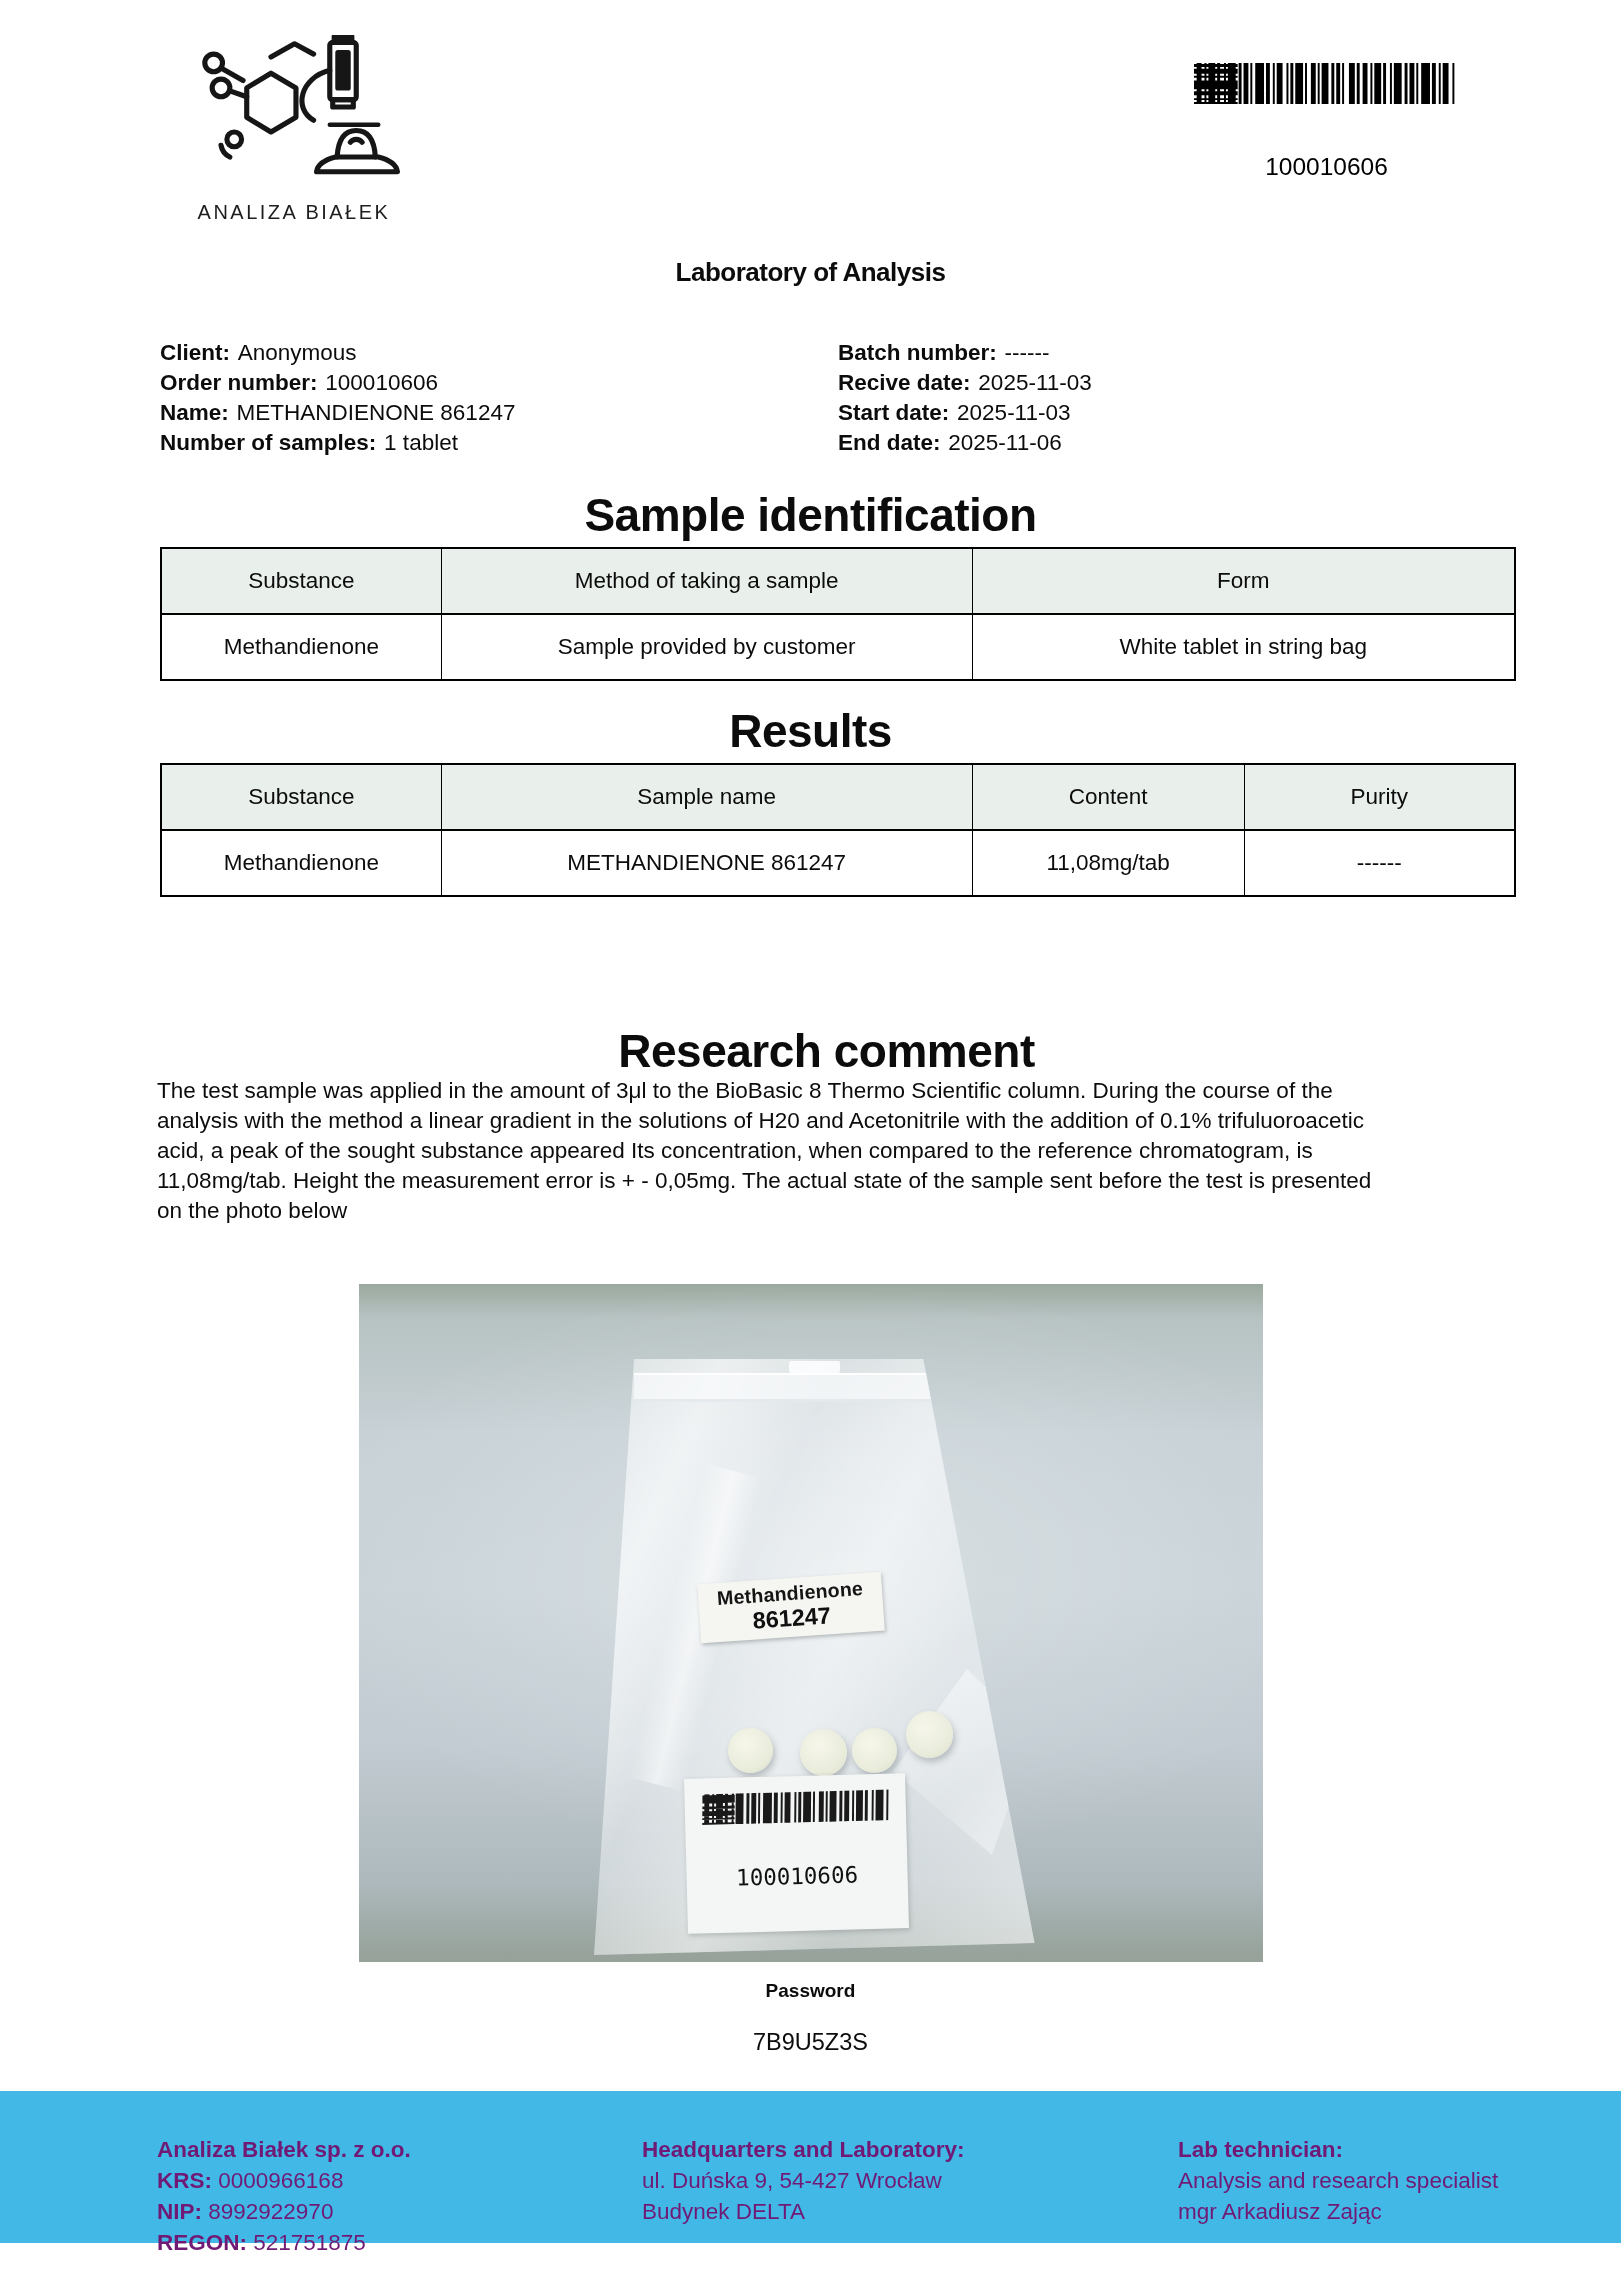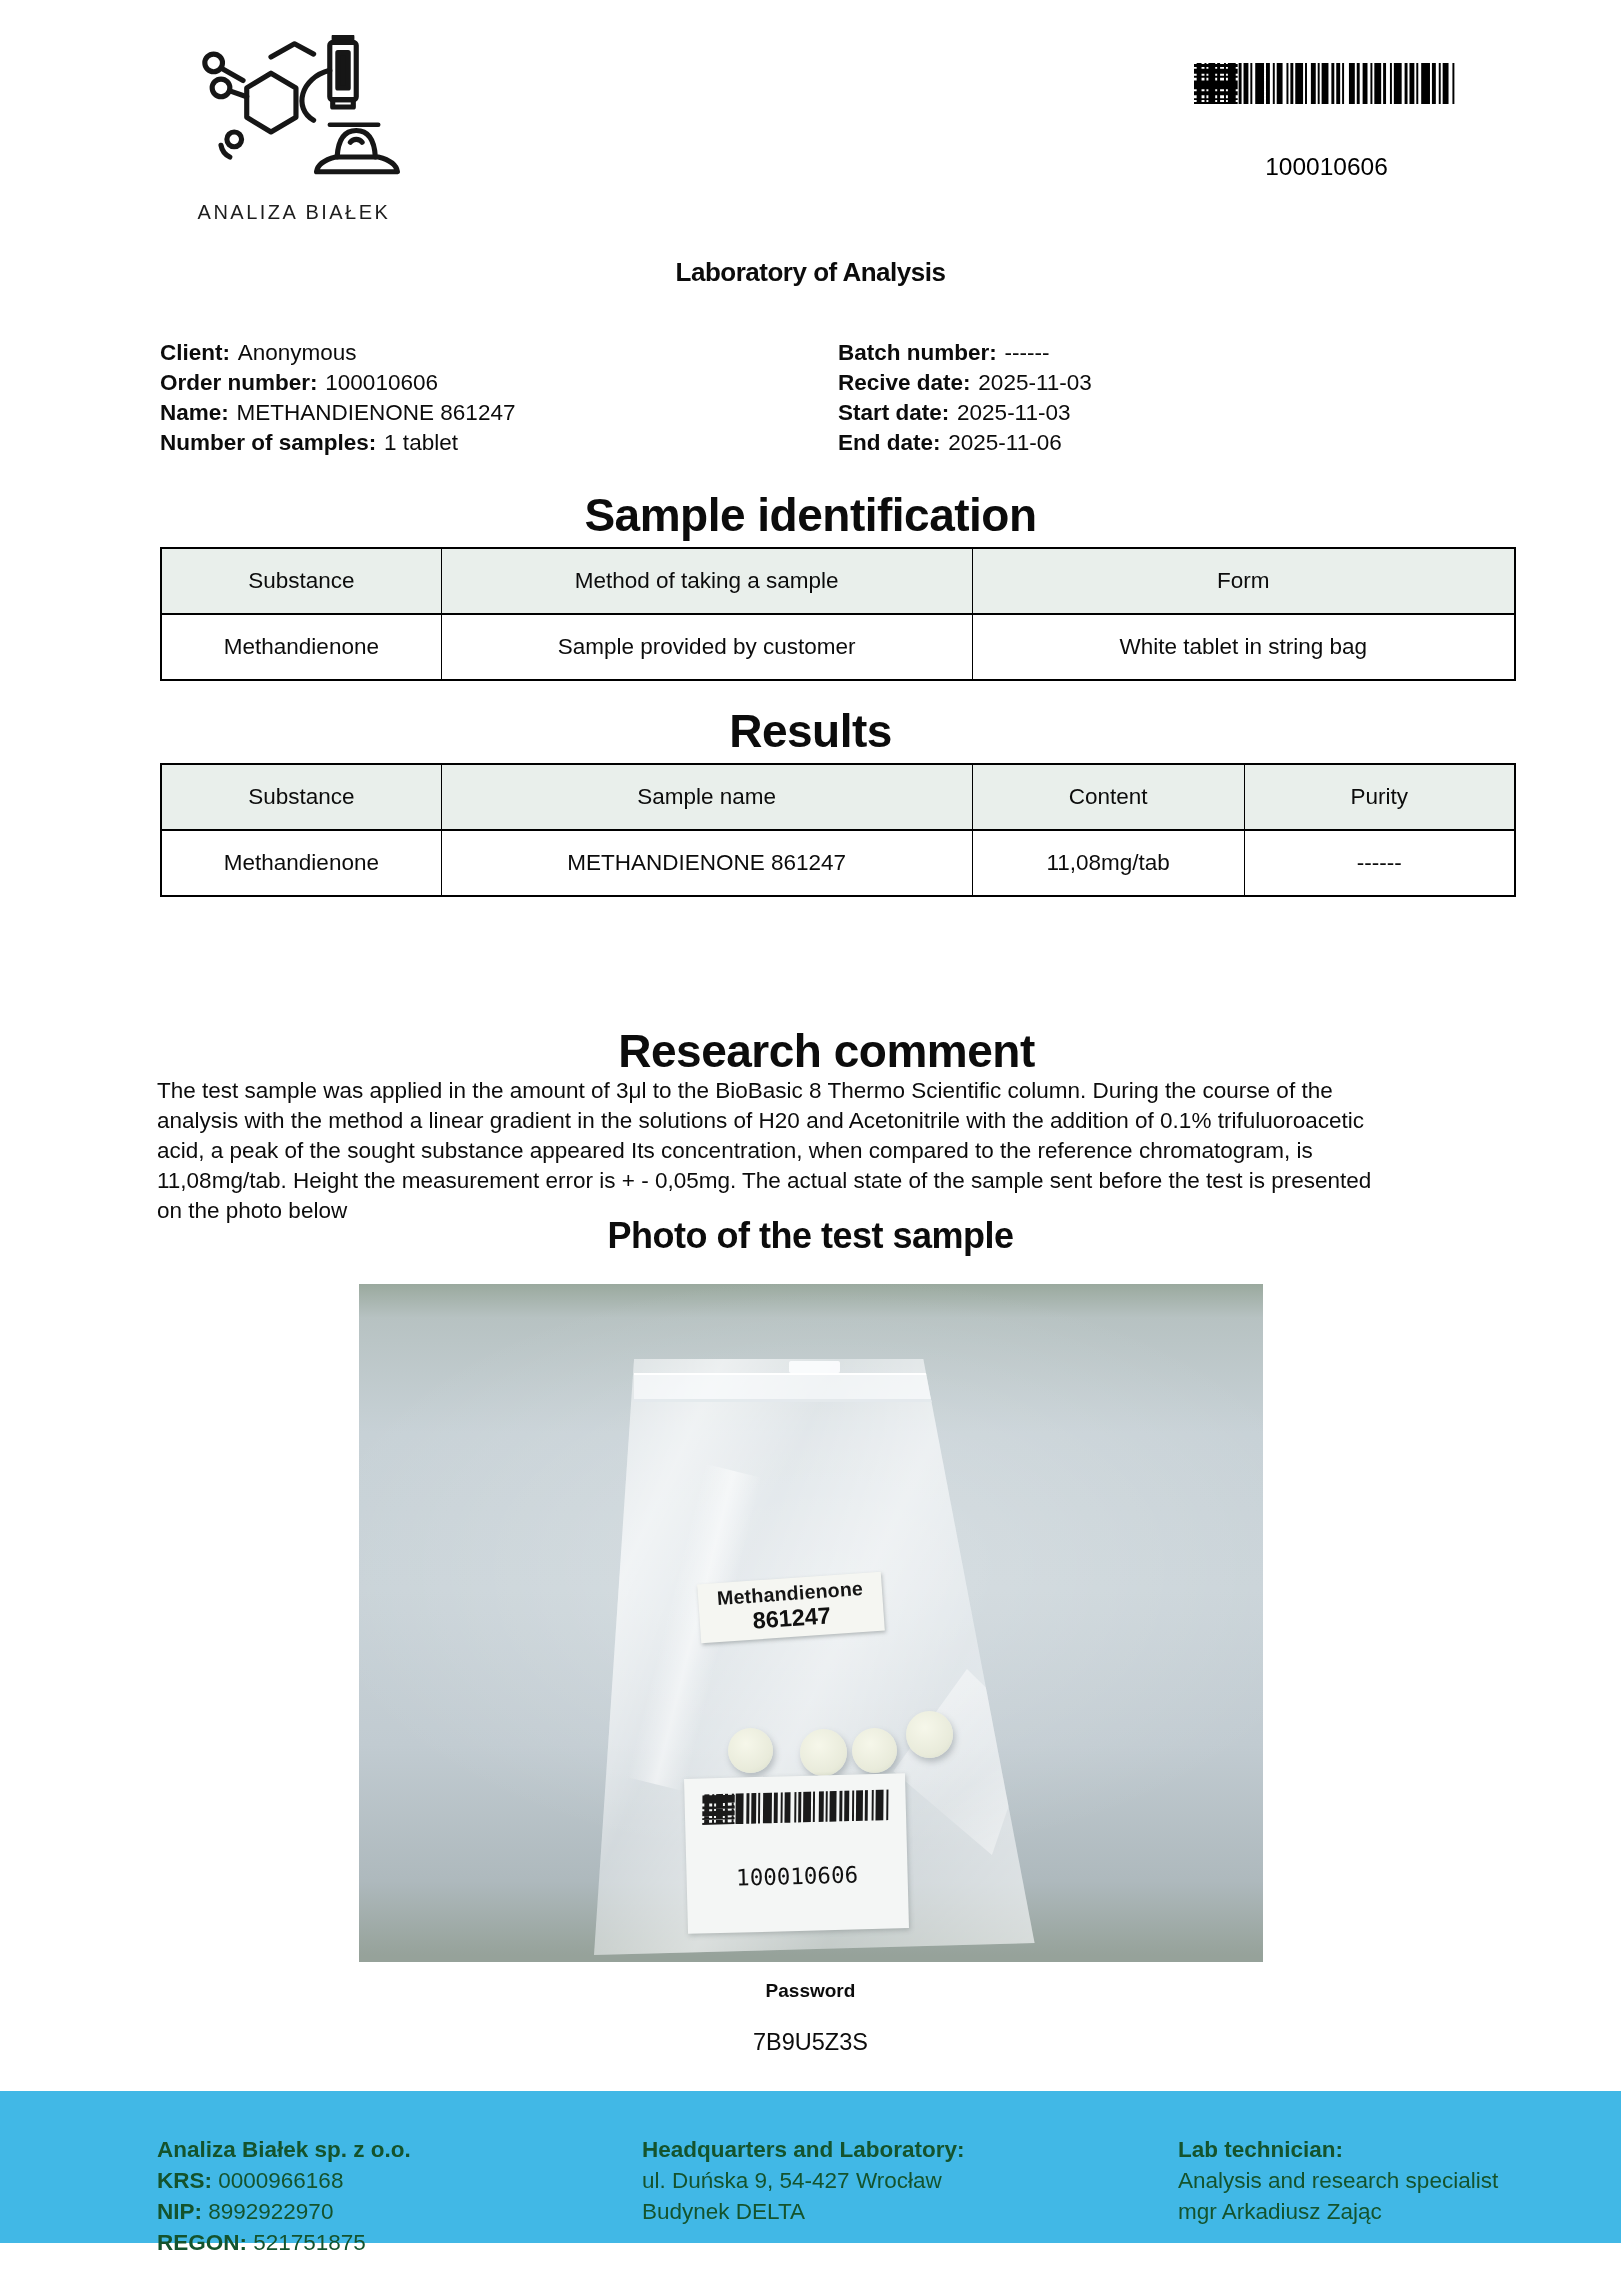--- a/index.html
+++ b/index.html
@@ -97,21 +97,21 @@
     text-align:center; padding-top:15.7px; }
   .photo-barcode svg { display:inline-block; transform:skewX(-2deg); }
   .photo-barcode .bc-num { margin-top:5.9px; font-family:"DejaVu Sans Mono", monospace; font-size:22.5px; color:#111; }
 
   
   .password-label { position:absolute; left:0; top:1980px; width:100%; text-align:center;
     font-size:19px; font-weight:700; }
   .password-value { position:absolute; left:0; top:2029px; width:100%; text-align:center; font-size:23.5px; }
 
   
-  .footer { position:absolute; left:0; top:2091px; width:100%; height:152px; background:#41b8e6; color:#14532d; }
+  .footer { position:absolute; left:0; top:2091px; width:100%; height:152px; background:#41b8e6; color:#701a75; }
   .footer .col { position:absolute; top:43px; font-size:22.5px; line-height:31px; }
   .footer .col.c1 { left:157px; }
   .footer .col.c2 { left:642px; }
   .footer .col.c3 { left:1178px; }
   .footer b { font-weight:700; }
 </style>
 </head>
 <body>
 
 <div id="page">
@@ -208,21 +208,20 @@
   </tbody>
     </table>
 
   <div class="section-heading" style="top:1024px;padding-left:32px;">Research comment</div>
   <div class="research-text">The test sample was applied in the amount of 3μl to the BioBasic 8 Thermo Scientific column. During the course of the
 analysis with the method a linear gradient in the solutions of H20 and Acetonitrile with the addition of 0.1% trifuluoroacetic
 acid, a peak of the sought substance appeared Its concentration, when compared to the reference chromatogram, is
 11,08mg/tab. Height the measurement error is + - 0,05mg. The actual state of the sample sent before the test is presented
 on the photo below</div>
 
-  <div class="section-heading" style="top:1215px; font-size:36px;">Photo of the test sample</div>
   <div class="photo">
     <div class="bag">
       <div class="bag-zip"></div>
       <div class="bag-highlight"></div>
       <div class="bag-fold"></div>
     </div>
     <div class="sticker">
       <div class="l1">Methandienone</div>
       <div class="l2">861247</div>
     </div>

